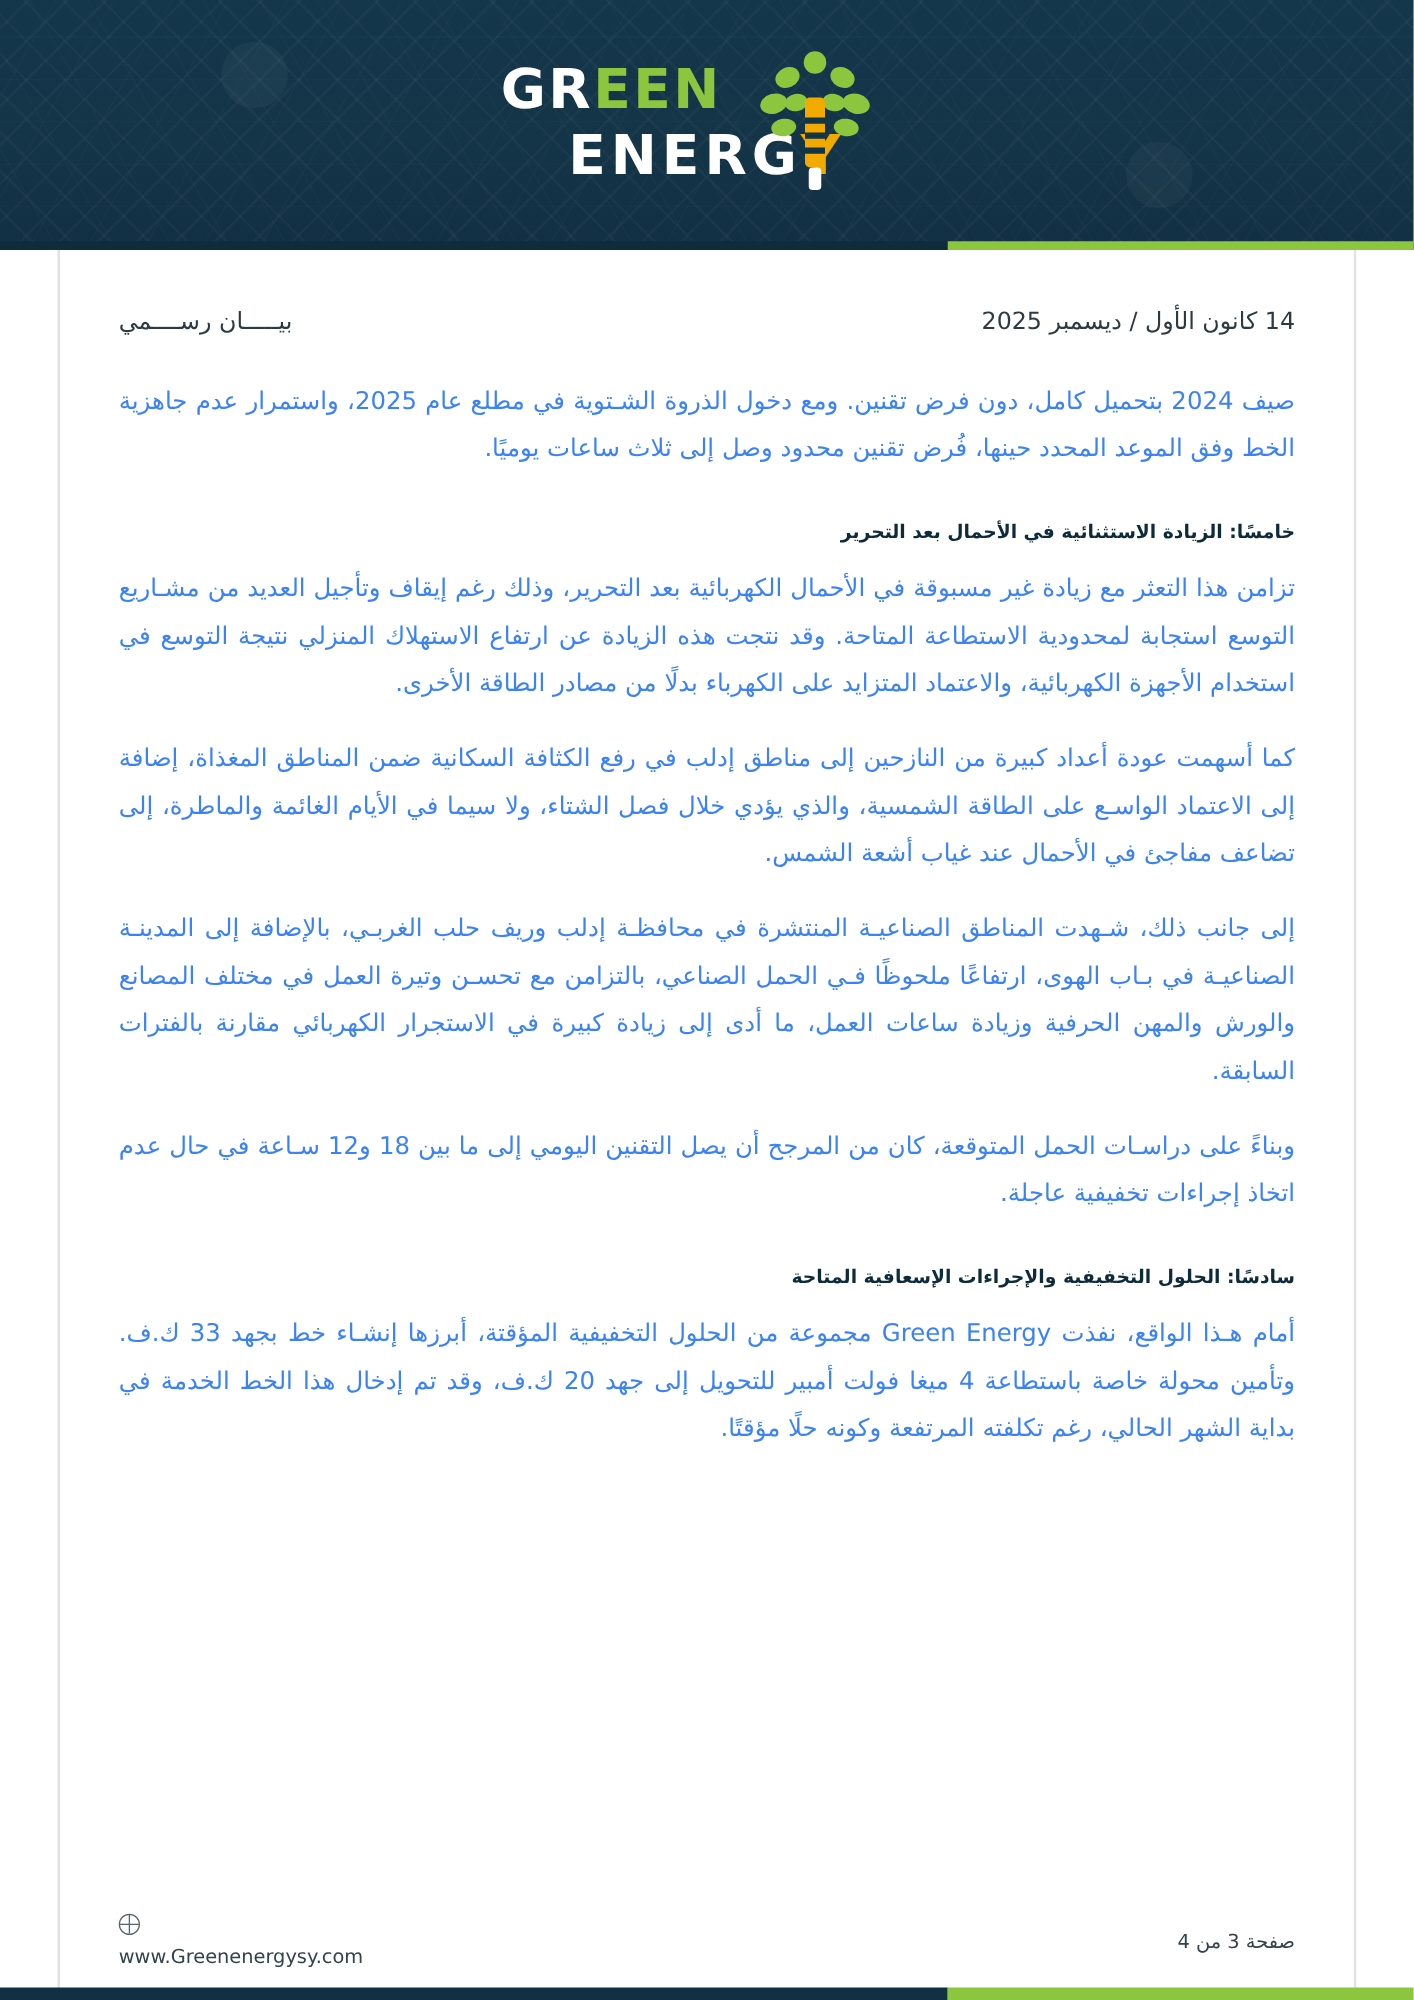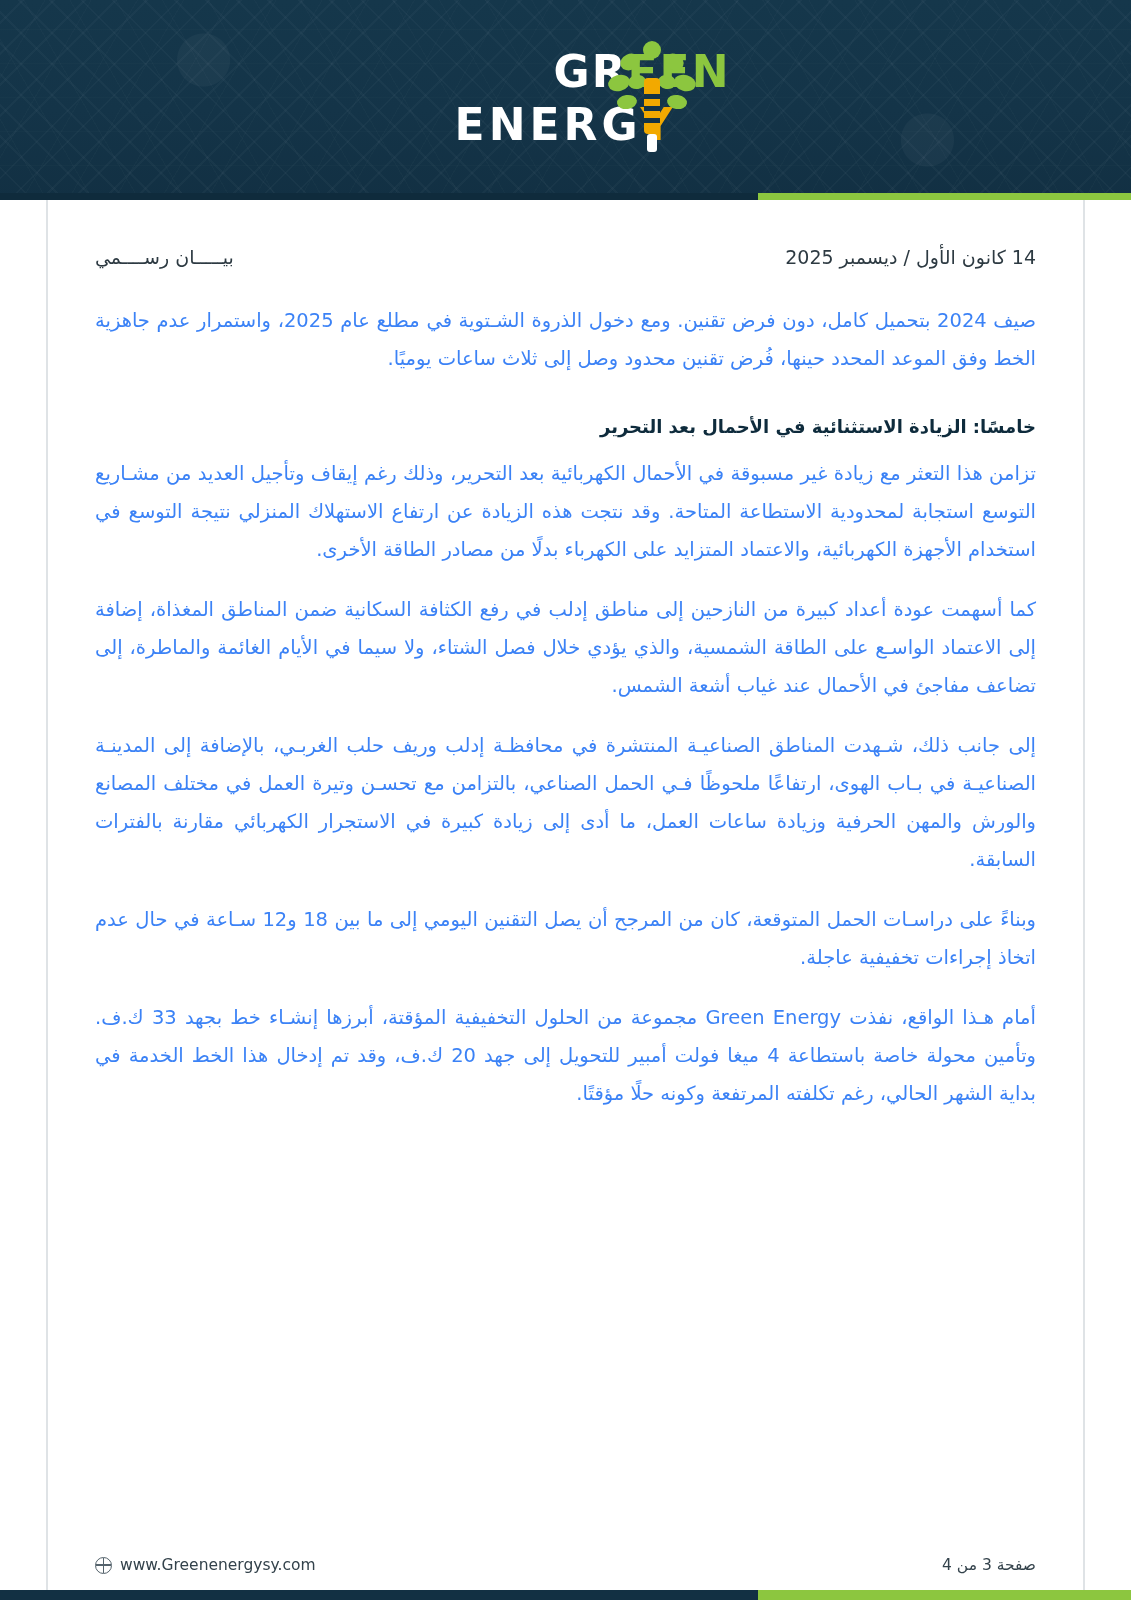--- a/index.html
+++ b/index.html
@@ -50,21 +50,21 @@
     position: absolute;
     left: 50%;
     top: 46px;
     transform: translateX(-50%);
     width: 330px;
     text-align: center;
   }
   .logo-row1 {
     display: flex;
     align-items: center;
-    justify-content: flex-end;
+    justify-content: flex-start;
     gap: 8px;
     direction: ltr;
   }
   .logo-green-text {
     font-family: "DejaVu Sans", sans-serif;
     font-weight: 700;
     font-size: 44px;
     letter-spacing: 2px;
     color: #ffffff;
   }
@@ -126,21 +126,21 @@
   p.para {
     margin: 0 0 22px 0;
     font-size: 19.5px;
     line-height: 1.95;
     color: #3b82f6;
     text-align: justify;
     text-align-last: right;
   }
   h2.section-title {
     margin: 38px 0 18px 0;
-    font-size: 18px;
+    font-size: 15px;
     font-weight: 700;
     color: #0e2b3c;
     text-align: right;
   }
 
   
   .footer {
     position: absolute;
     left: 0; right: 0;
     bottom: 0;
@@ -152,23 +152,23 @@
     right: 95px;
     bottom: 26px;
     display: flex;
     justify-content: space-between;
     align-items: center;
     font-size: 15.5px;
     color: #33424b;
   }
   .footer-site {
     display: flex;
-    align-items: center;
     gap: 8px;
     direction: ltr;
+    flex-direction: column;
   }
   .globe-icon {
     width: 15px; height: 15px;
     border-radius: 50%;
     border: 1.4px solid #55636c;
     position: relative;
     display: inline-block;
   }
   .globe-icon::before {
     content: "";
@@ -244,20 +244,21 @@
     <span class="meta-label">بيـــــان رســــمي</span>
   </div>
 
   <div id="body-content">
       <p class="para">صيف 2024 بتحميل كامل، دون فرض تقنين. ومع دخول الذروة الشـتوية في مطلع عام 2025، واستمرار عدم جاهزية الخط وفق الموعد المحدد حينها، فُرض تقنين محدود وصل إلى ثلاث ساعات يوميًا.</p>
       <h2 class="section-title">خامسًا: الزيادة الاستثنائية في الأحمال بعد التحرير</h2>
       <p class="para">تزامن هذا التعثر مع زيادة غير مسبوقة في الأحمال الكهربائية بعد التحرير، وذلك رغم إيقاف وتأجيل العديد من مشـاريع التوسع استجابة لمحدودية الاستطاعة المتاحة. وقد نتجت هذه الزيادة عن ارتفاع الاستهلاك المنزلي نتيجة التوسع في استخدام الأجهزة الكهربائية، والاعتماد المتزايد على الكهرباء بدلًا من مصادر الطاقة الأخرى.</p>
       <p class="para">كما أسهمت عودة أعداد كبيرة من النازحين إلى مناطق إدلب في رفع الكثافة السكانية ضمن المناطق المغذاة، إضافة إلى الاعتماد الواسـع على الطاقة الشمسية، والذي يؤدي خلال فصل الشتاء، ولا سيما في الأيام الغائمة والماطرة، إلى تضاعف مفاجئ في الأحمال عند غياب أشعة الشمس.</p>
       <p class="para">إلى جانب ذلك، شـهدت المناطق الصناعيـة المنتشرة في محافظـة إدلب وريف حلب الغربـي، بالإضافة إلى المدينـة الصناعيـة في بـاب الهوى، ارتفاعًا ملحوظًا فـي الحمل الصناعي، بالتزامن مع تحسـن وتيرة العمل في مختلف المصانع والورش والمهن الحرفية وزيادة ساعات العمل، ما أدى إلى زيادة كبيرة في الاستجرار الكهربائي مقارنة بالفترات السابقة.</p>
       <p class="para">وبناءً على دراسـات الحمل المتوقعة، كان من المرجح أن يصل التقنين اليومي إلى ما بين 18 و12 سـاعة في حال عدم اتخاذ إجراءات تخفيفية عاجلة.</p>
+      <h2 class="section-title">سادسًا: الحلول التخفيفية والإجراءات الإسعافية المتاحة</h2>
       <p class="para">أمام هـذا الواقع، نفذت Green Energy مجموعة من الحلول التخفيفية المؤقتة، أبرزها إنشـاء خط بجهد 33 ك.ف. وتأمين محولة خاصة باستطاعة 4 ميغا فولت أمبير للتحويل إلى جهد 20 ك.ف، وقد تم إدخال هذا الخط الخدمة في بداية الشهر الحالي، رغم تكلفته المرتفعة وكونه حلًا مؤقتًا.</p>
     </div>
 
   <div class="footer">
     <div class="footer-inner">
       <span>صفحة 3 من 4</span>
       <span class="footer-site">
         <span class="globe-icon"></span>
         <span>www.Greenenergysy.com</span>
       </span>

